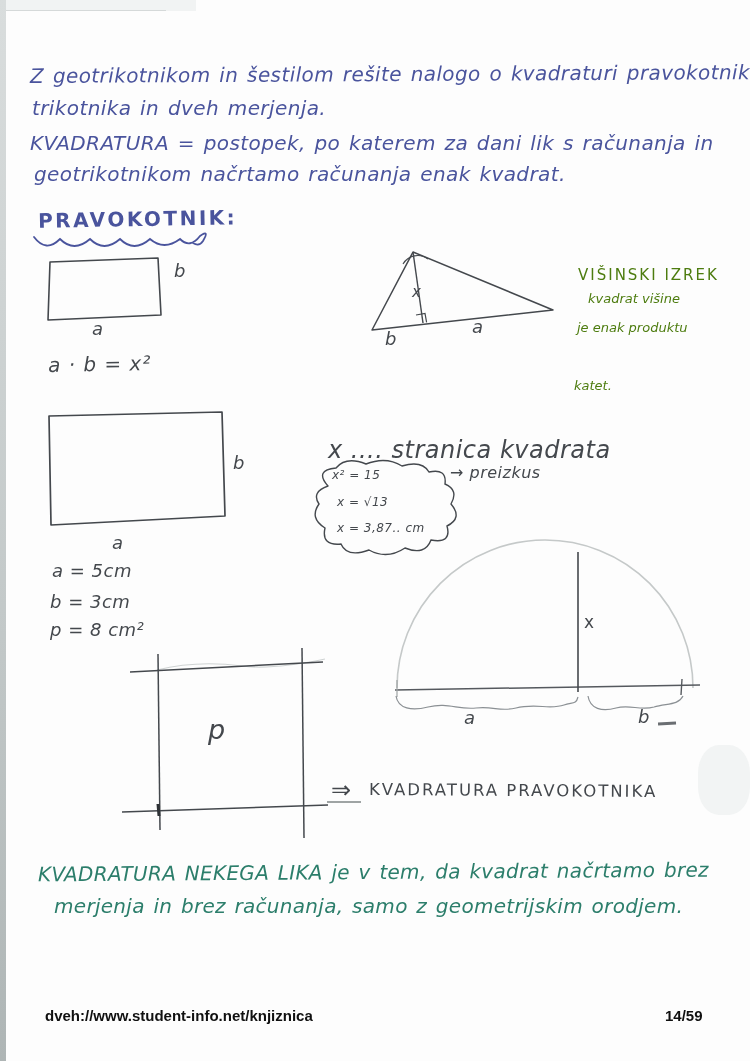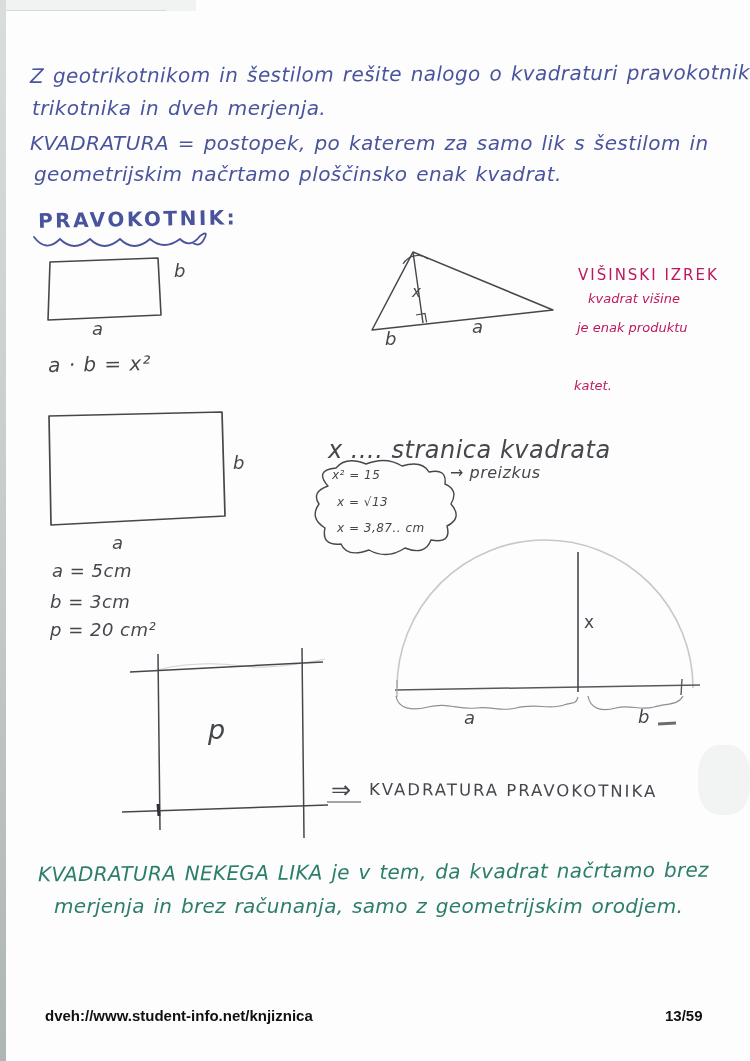--- a/index.html
+++ b/index.html
@@ -3,21 +3,21 @@
 <meta charset="utf-8">
 <style>
   html,body{margin:0;padding:0;background:#ffffff;}
   #page{
     position:relative;width:750px;height:1061px;overflow:hidden;
     background:#fdfdfd;font-family:"DejaVu Sans",sans-serif;
   }
   .hw{position:absolute;white-space:nowrap;font-style:italic;}
   .ink-blue{color:#4a549d;}
   .pencil{color:#44484d;}
-  .pencil-mid{color:#be185d;}
+  .pencil-mid{color:#4d7c0f;}
   .ink-green{color:#2c7e6b;}
   .intro{font-size:20px;letter-spacing:.4px;word-spacing:2px;}
   .caps{font-style:normal;letter-spacing:2px;}
   .heading{font-size:20px;font-weight:bold;letter-spacing:2.5px;font-style:normal;}
   .label{font-size:18px;}
   .formula{font-size:20px;letter-spacing:1px;}
   .vals{font-size:18px;letter-spacing:.5px;}
   .eq{font-size:12px;letter-spacing:.5px;}
   .theorem-line{font-size:13px;}
   .closing{font-size:20px;letter-spacing:.3px;word-spacing:2px;}
@@ -35,22 +35,22 @@
 
   <div class="artifact" style="left:0;top:0;width:6px;height:1061px;background:linear-gradient(#d9dddd,#c2c8c8 60%,#aeb5b5);"></div>
   <div class="artifact" style="left:6px;top:0;width:190px;height:11px;background:#f1f3f3;"></div>
   <div class="artifact" style="left:6px;top:10px;width:160px;height:1px;background:#d5d9d9;"></div>
   <div class="artifact" style="left:698px;top:745px;width:52px;height:70px;background:#f2f4f4;border-radius:40%;"></div>
   <div class="artifact" style="left:658px;top:722px;width:18px;height:2.5px;background:#6a6e72;transform:rotate(-3deg);"></div>
 
   <div class="hw intro ink-blue" style="left:30px;top:62px;transform:rotate(-0.3deg);">Z geotrikotnikom in šestilom rešite nalogo o kvadraturi pravokotnika,</div>
   <div class="hw intro ink-blue" style="left:32px;top:96px;">trikotnika in dveh merjenja.</div>
 
-  <div class="hw intro ink-blue" style="left:30px;top:131px;">KVADRATURA = postopek, po katerem za samo lik s šestilom in</div>
-  <div class="hw intro ink-blue" style="left:34px;top:162px;">geometrijskim načrtamo ploščinsko enak kvadrat.</div>
+  <div class="hw intro ink-blue" style="left:30px;top:131px;">KVADRATURA = postopek, po katerem za dani lik s računanja in</div>
+  <div class="hw intro ink-blue" style="left:34px;top:162px;">geotrikotnikom načrtamo računanja enak kvadrat.</div>
 
   <div class="hw heading ink-blue" style="left:38px;top:207px;transform:rotate(-1deg);">PRAVOKOTNIK:</div>
   <svg style="left:30px;top:231px;" width="185" height="24" viewBox="0 0 185 24">
     <path d="M4,6 Q16,22 30,8 Q44,22 60,8 Q74,22 90,8 Q104,22 120,8 Q134,20 150,8 Q160,18 170,5 Q180,-2 173,10 Q169,16 163,12" fill="none" stroke="#4a549d" stroke-width="1.8" stroke-linecap="round"></path>
   </svg>
 
   <svg style="left:44px;top:252px;" width="130" height="75" viewBox="0 0 130 75">
     <path d="M6,10 L114,6 L117,63 L4,68 Z" fill="none" stroke="#44484d" stroke-width="1.6" stroke-linejoin="round"></path>
   </svg>
   <div class="hw label pencil" style="left:174px;top:260px;">b</div>
@@ -73,21 +73,21 @@
   <div class="hw theorem-line pencil-mid" style="left:574px;top:378px;">katet.</div>
 
   <svg style="left:44px;top:408px;" width="185" height="122" viewBox="0 0 185 122">
     <path d="M5,8 L178,4 L181,108 L7,117 Z" fill="none" stroke="#44484d" stroke-width="1.7" stroke-linejoin="round"></path>
   </svg>
   <div class="hw label pencil" style="left:233px;top:452px;">b</div>
   <div class="hw label pencil" style="left:112px;top:532px;">a</div>
 
   <div class="hw vals pencil" style="left:52px;top:560px;">a = 5cm</div>
   <div class="hw vals pencil" style="left:50px;top:591px;">b = 3cm</div>
-  <div class="hw vals pencil" style="left:50px;top:619px;">p = 20 cm²</div>
+  <div class="hw vals pencil" style="left:50px;top:619px;">p = 8 cm²</div>
 
   <div class="hw eq pencil" style="left:328px;top:436px;font-size:24px;">x .... stranica kvadrata</div>
   <svg style="left:306px;top:456px;" width="172" height="108" viewBox="0 0 172 108">
     <path d="M22,30 Q8,14 30,12 Q40,0 60,8 Q80,0 96,10 Q116,4 123,16 Q141,12 139,28 Q153,34 145,48 Q157,62 141,70 Q146,88 125,84 Q119,100 99,92 Q81,104 63,94 Q41,102 35,88 Q15,90 19,72 Q3,62 13,48 Q5,36 22,30" fill="none" stroke="#44484d" stroke-width="1.4" stroke-linecap="round"></path>
   </svg>
   <div class="hw eq pencil" style="left:332px;top:468px;">x² = 15</div>
   <div class="hw eq pencil" style="left:337px;top:495px;">x = √13</div>
   <div class="hw eq pencil" style="left:337px;top:521px;">x = 3,87.. cm</div>
   <div class="hw eq pencil" style="left:450px;top:463px;font-size:16px;">→ preizkus</div>
 
@@ -115,15 +115,15 @@
   <div class="hw pencil" style="left:208px;top:714px;font-size:27px;">p</div>
 
   <div class="hw pencil" style="left:331px;top:776px;font-size:24px;font-style:normal;">⇒</div>
   <div class="hw caps pencil" style="left:369px;top:781px;font-size:16.5px;transform:rotate(0.4deg);">KVADRATURA PRAVOKOTNIKA</div>
   <div class="artifact" style="left:327px;top:801px;width:34px;height:1.5px;background:#9fa4a4;"></div>
 
   <div class="hw closing ink-green" style="left:38px;top:860px;transform:rotate(-0.4deg);">KVADRATURA NEKEGA LIKA je v tem, da kvadrat načrtamo brez</div>
   <div class="hw closing ink-green" style="left:54px;top:894px;">merjenja in brez računanja, samo z geometrijskim orodjem.</div>
 
   <div class="footer-text" style="left:45px;top:1007px;">dveh://www.student-info.net/knjiznica</div>
-  <div class="footer-text" style="left:665px;top:1007px;">13/59</div>
+  <div class="footer-text" style="left:665px;top:1007px;">14/59</div>
 
 </div>
 
 </body></html>

